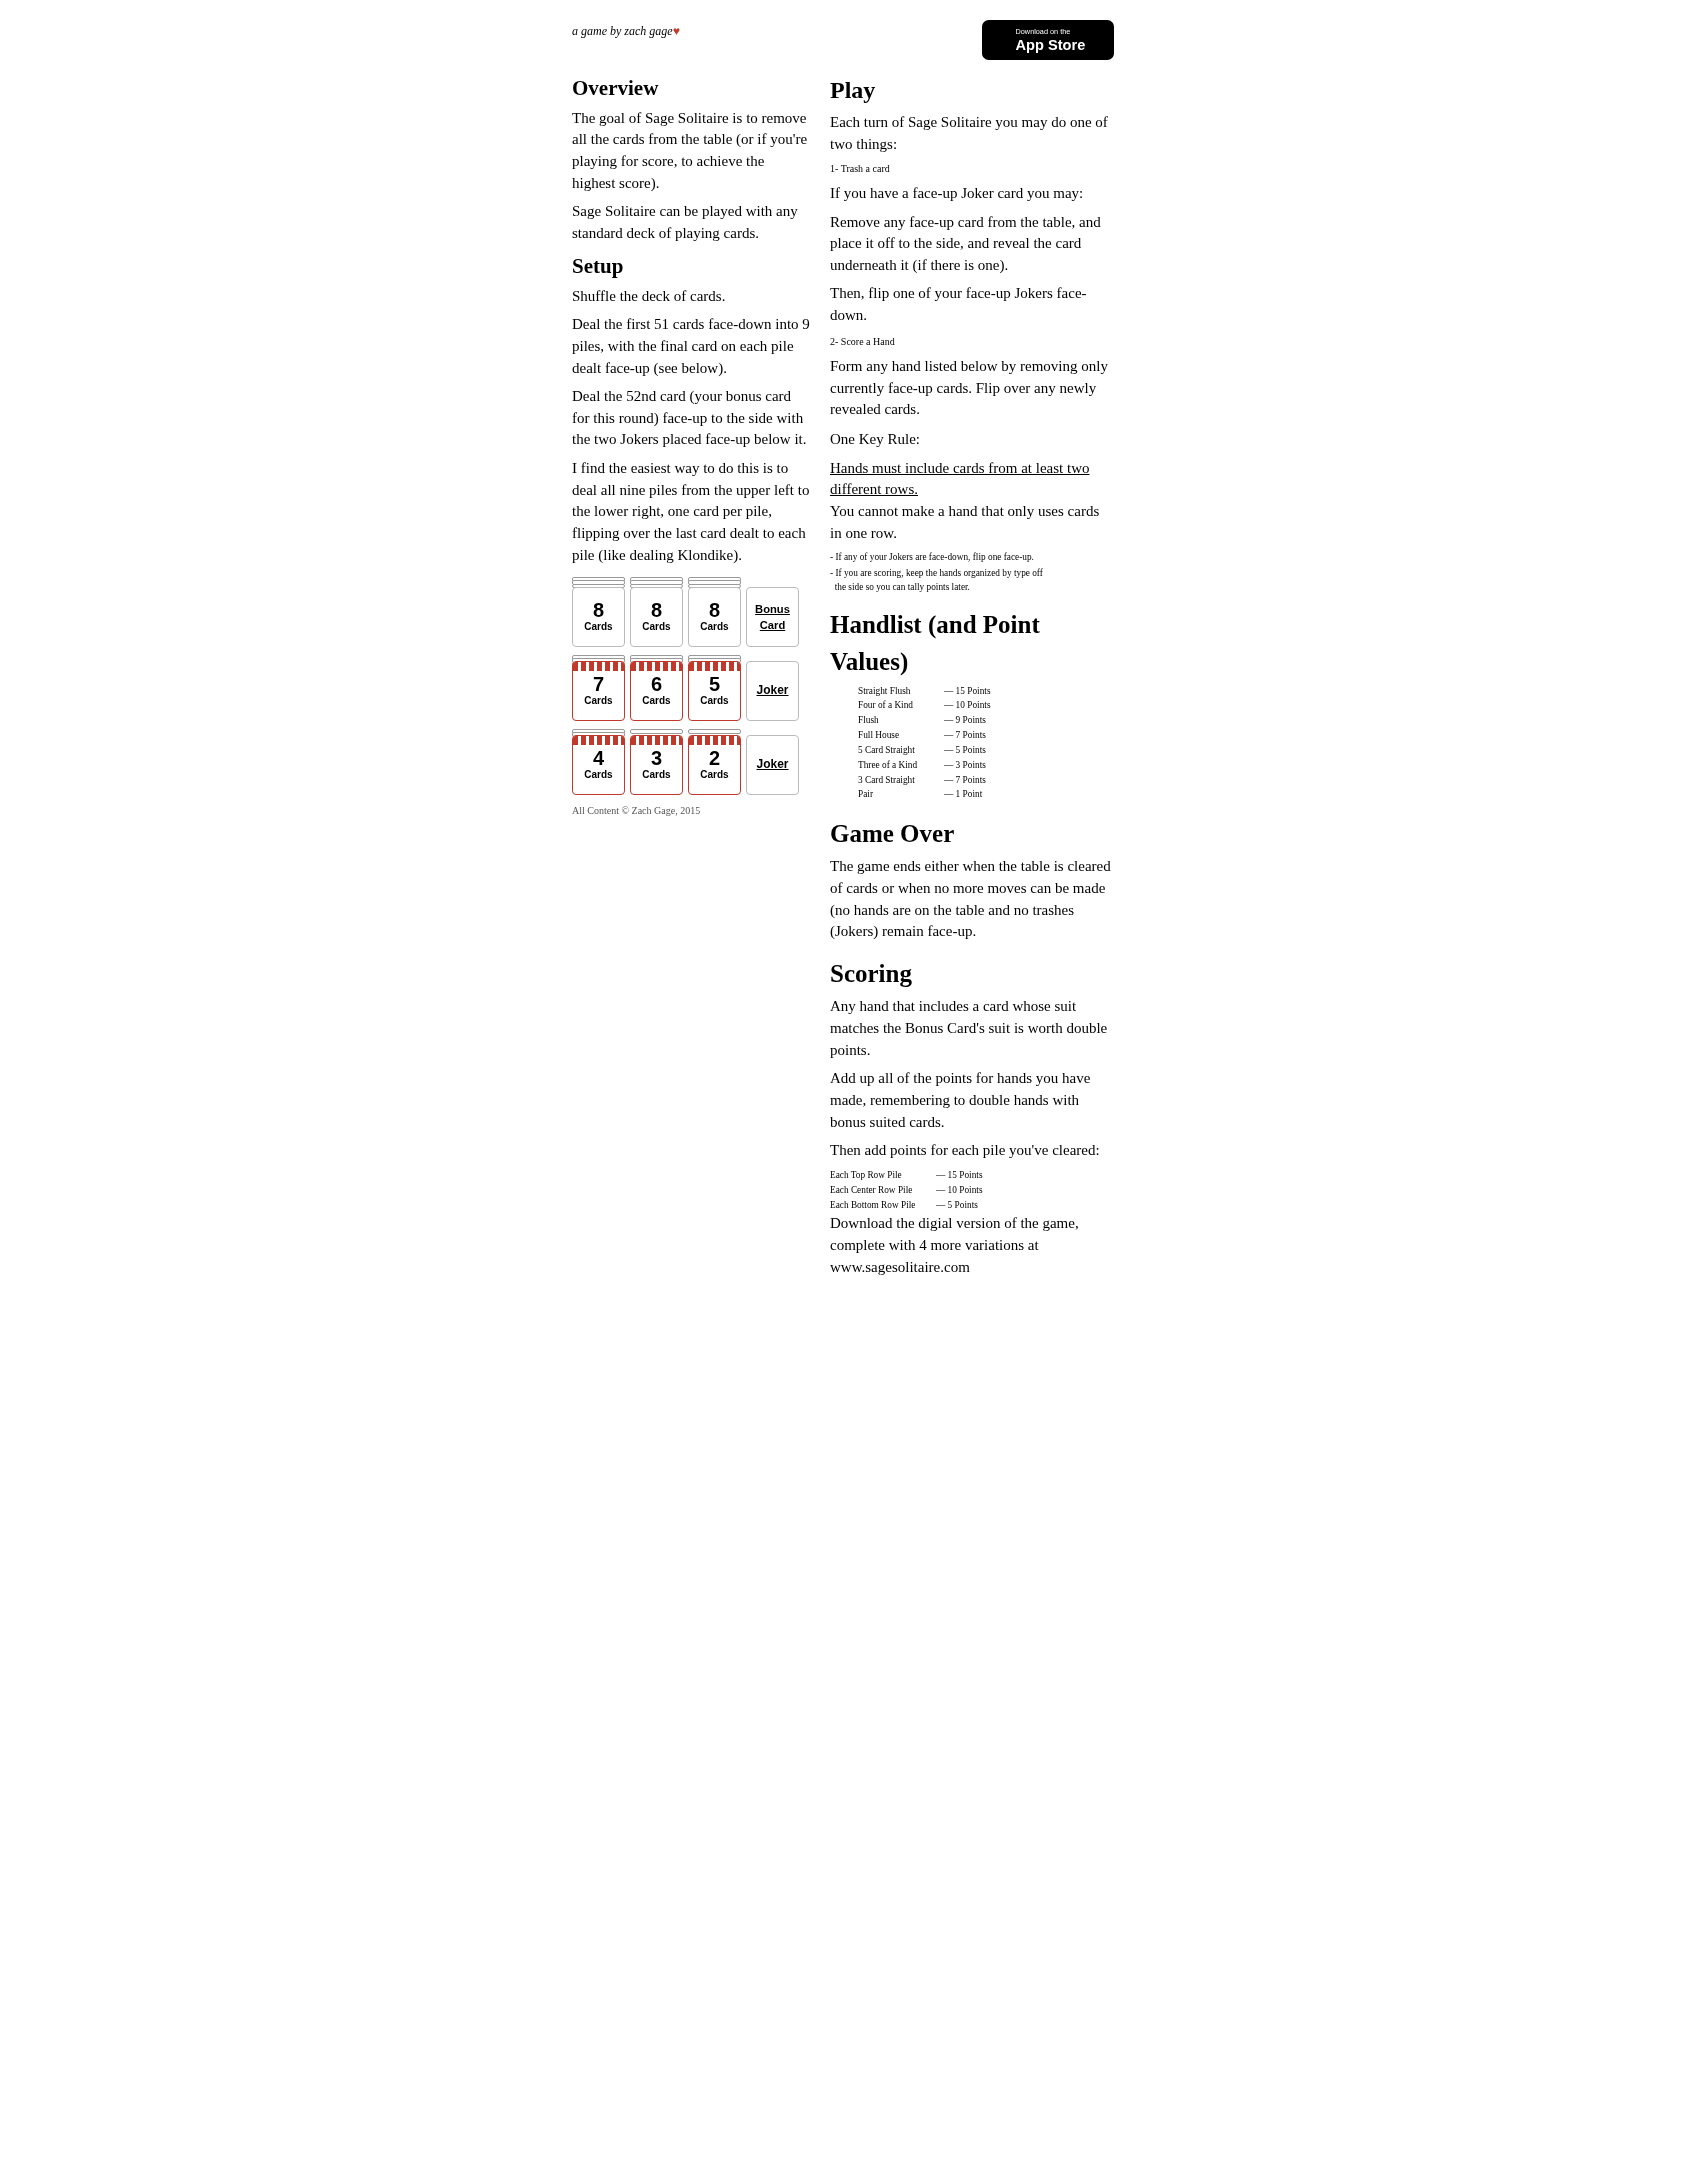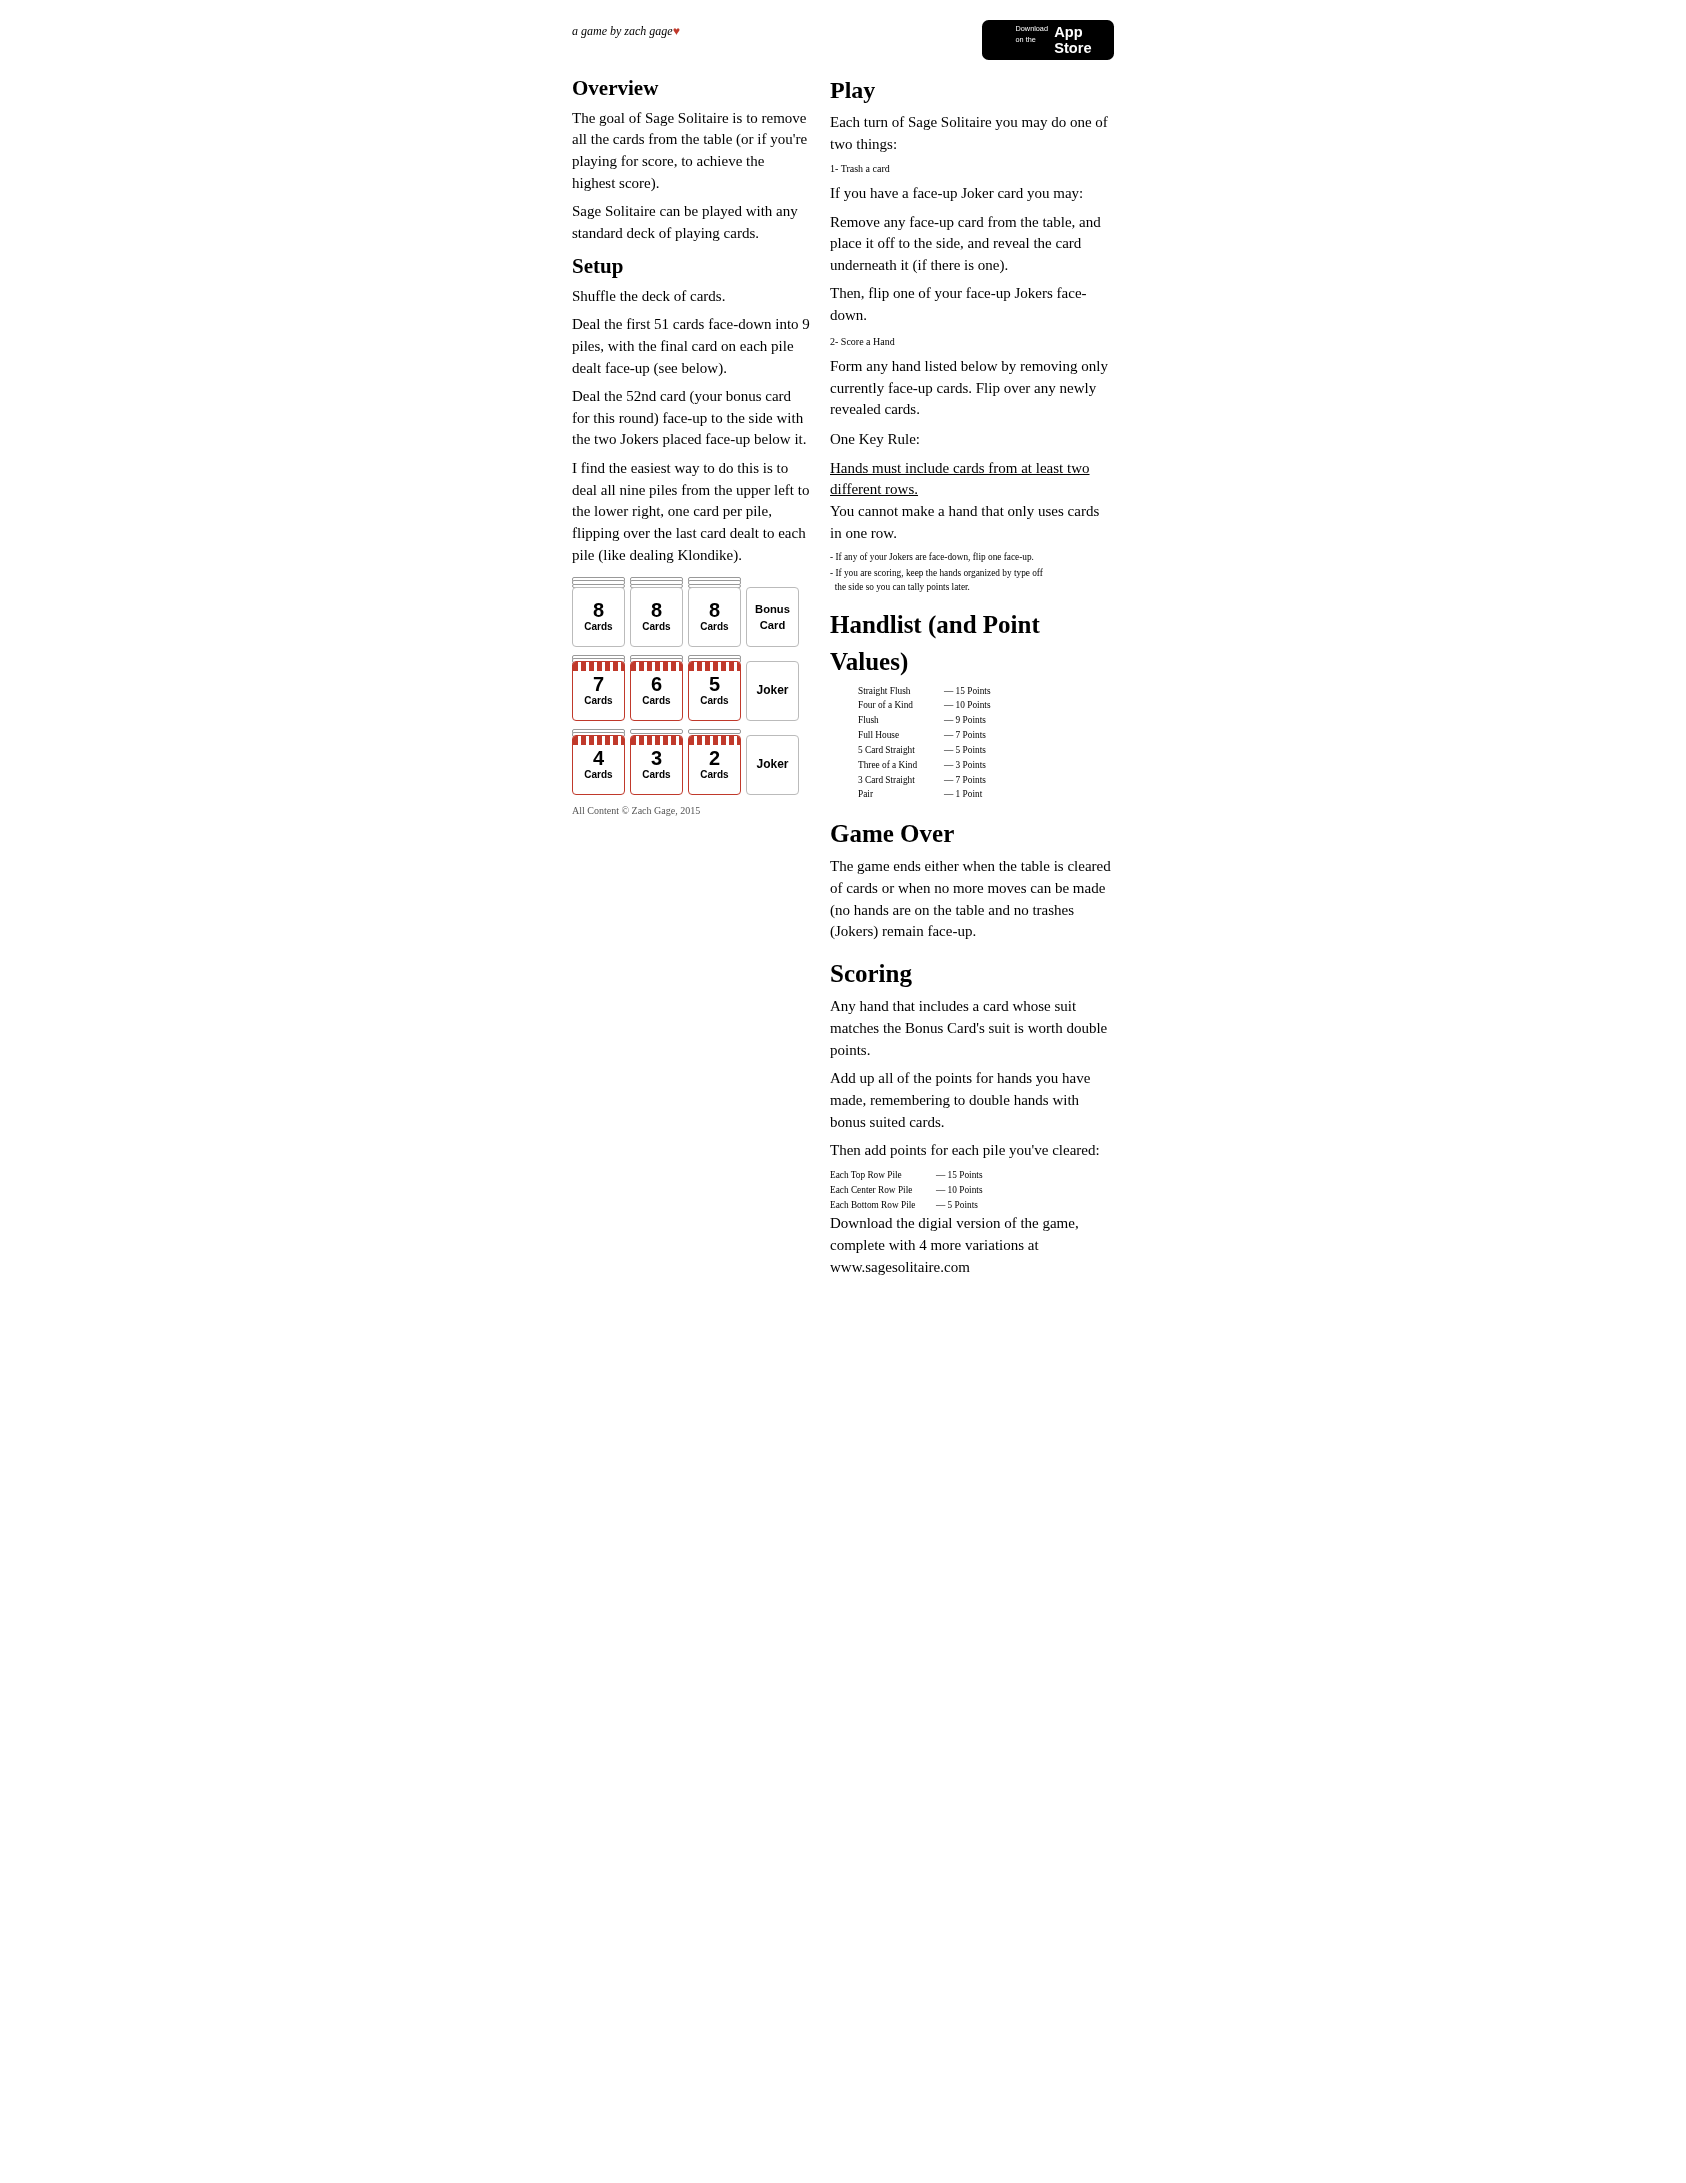--- a/index.html
+++ b/index.html
@@ -50,21 +50,21 @@
       align-items: center;
       gap: 6.6px;
       width: 132px;
       height: 40px;
     }
     .appstore-badge .apple-icon {
       font-size: 21px;
     }
     .appstore-badge .badge-text {
       display: flex;
-      flex-direction: row;
+      flex-direction: column;
     }
     .appstore-badge .download-on {
       font-size: 7.3px;
       font-family: Arial, sans-serif;
     }
     .appstore-badge .app-store {
       font-size: 14.6px;
       font-weight: bold;
       font-family: Arial, sans-serif;
       line-height: 1.1;
@@ -246,20 +246,21 @@
       border: 1.3px solid #bbb;
       border-radius: 4px;
       background: #fff;
       display: flex;
       align-items: center;
       justify-content: center;
       font-size: 12px;
       font-weight: bold;
       font-family: Arial, sans-serif;
       text-align: center;
+      text-decoration: underline;
     }
   </style>
 </head>
 <body>
 
 <div class="header-row">
   <div class="logo-area">
     <div class="subtitle">
       <span>a game by zach gage</span><span class="heart">♥</span>
     </div>

